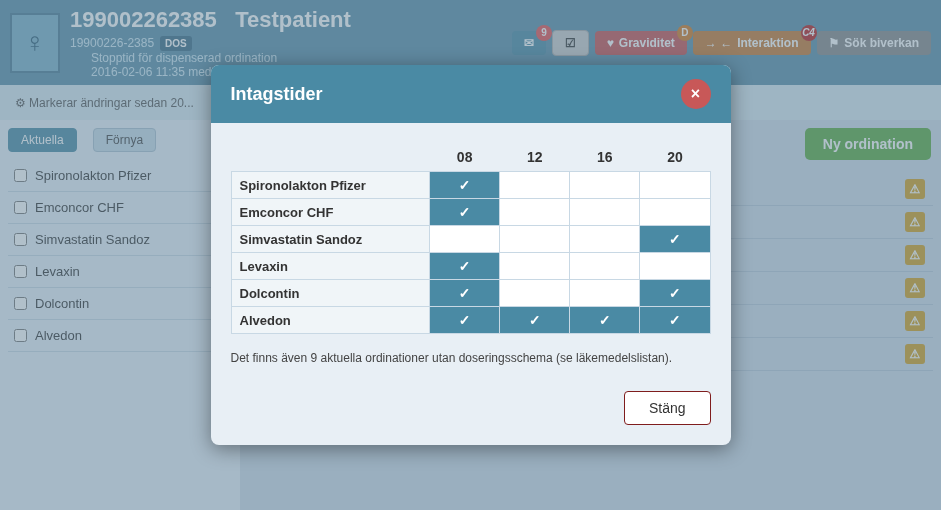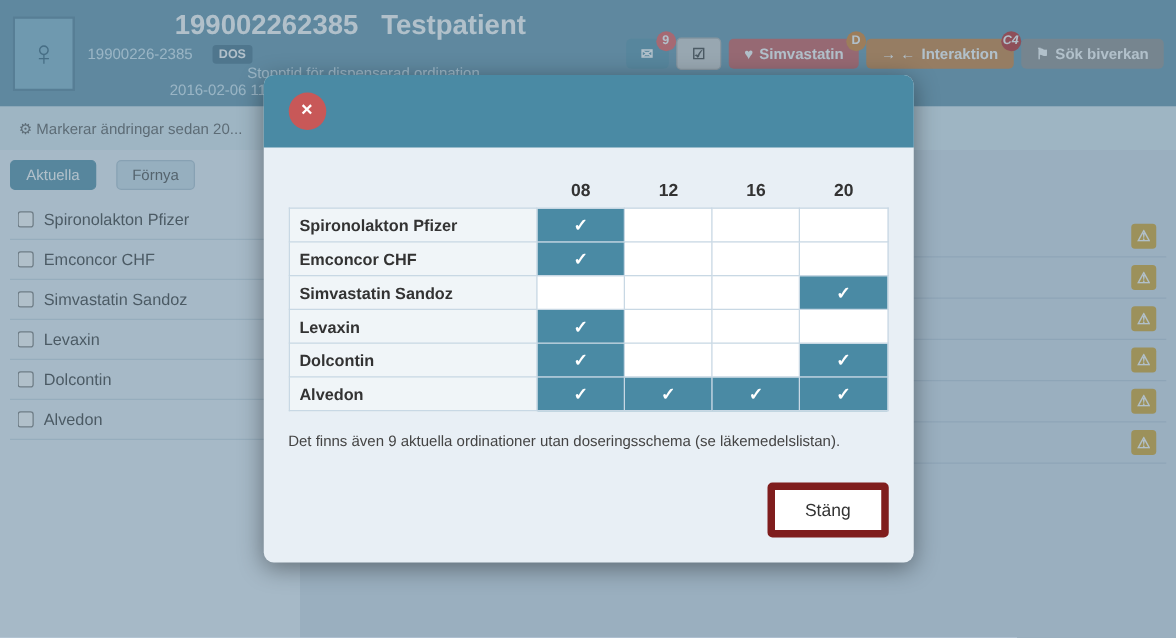--- a/index.html
+++ b/index.html
@@ -27,21 +27,21 @@
       width: 50px;
       height: 60px;
       background: #7ab0c8;
       border: 2px solid #4a7a94;
       display: flex;
       align-items: center;
       justify-content: center;
       color: #2a5a74;
       font-size: 28px;
     }
-    .patient-info { flex: 1; text-align: center; }
+    .patient-info { flex: 1; }
     .patient-name { font-size: 22px; font-weight: bold; color: white; }
     .dos-badge {
       background: #3a6a84;
       color: white;
       font-size: 10px;
       padding: 2px 5px;
       border-radius: 3px;
       font-weight: bold;
     }
     .patient-status { font-size: 12px; color: #d0e8f4; margin-left: 21px; }
@@ -242,21 +242,21 @@
       line-height: 1.4;
     }
 
     .modal-footer {
       display: flex;
       justify-content: flex-end;
       padding: 0 20px 20px;
     }
     .stang-btn {
       background: white;
-      border: 6px solid #7f1d1d;
+      border: 1px solid #7f1d1d;
       padding: 8px 24px;
       border-radius: 4px;
       cursor: pointer;
       font-size: 14px;
       color: #333;
     }
 
     
     .right-diag-list { margin-top: 45px; }
     .diag-item {
@@ -284,35 +284,35 @@
 <body>
 
 <div class="patient-header">
   <div class="patient-avatar">♀</div>
   <div class="patient-info">
     <div class="patient-name">
       <span>199002262385</span>
       &nbsp;
       <span>Testpatient</span>
     </div>
-    <div style="display:flex;align-items:center;gap:16px;margin-top:3px;">
+    <div style="display:flex;align-items:center;gap:6px;margin-top:3px;">
       <span style="color:#d0e8f4;font-size:12px;">19900226-2385</span>
       <span class="dos-badge">DOS</span>
     </div>
     <div class="patient-status">Stopptid för dispenserad ordination</div>
     <div class="patient-status">2016-02-06 11:35 med första dagen 2016-02-08 (måndag)</div>
   </div>
   <div class="header-buttons">
     <button class="header-btn btn-mail" style="position:relative;">
       ✉
       <span class="badge">9</span>
     </button>
     <button class="header-btn" style="background:#ccc;color:#333;border:1px solid #aaa;">☑</button>
     <button class="header-btn btn-graviditet" style="position:relative;">
-      ♥ <span>Simvastatin</span>
+      ♥ <span>Graviditet</span>
       <span class="badge badge-orange">D</span>
     </button>
     <button class="header-btn btn-interaktion" style="position:relative;">
       → ← <span>Interaktion</span>
       <span class="badge badge-blue">C4</span>
     </button>
     <button class="header-btn btn-biverkan">
       ⚑ <span>Sök biverkan</span>
     </button>
   </div>
@@ -351,20 +351,21 @@
         <span>Dolcontin</span>
       </li>
       <li class="med-item">
         <input type="checkbox" style="">
         <span>Alvedon</span>
       </li>
     </ul>
   </div>
 
   <div class="right-panel">
+    <button class="ny-ordination-btn">Ny ordination</button>
     <div class="right-diag-list">
       <div class="diag-item">
         <span>hypertoni</span>
         <div class="warn-icon">⚠</div>
       </div>
       <div class="diag-item">
         <span>.</span>
         <div class="warn-icon">⚠</div>
       </div>
       <div class="diag-item">
@@ -383,20 +384,21 @@
         <span>smärta</span>
         <div class="warn-icon">⚠</div>
       </div>
     </div>
   </div>
 </div>
 
 <div class="modal-overlay">
   <div class="modal">
     <div class="modal-header">
+      <span>Intagstider</span>
       <button class="close-btn">×</button>
     </div>
     <div class="modal-body">
       <table class="intagstider-table">
         <thead>
           <tr>
             <th></th>
             <th>08</th>
             <th>12</th>
             <th>16</th>

